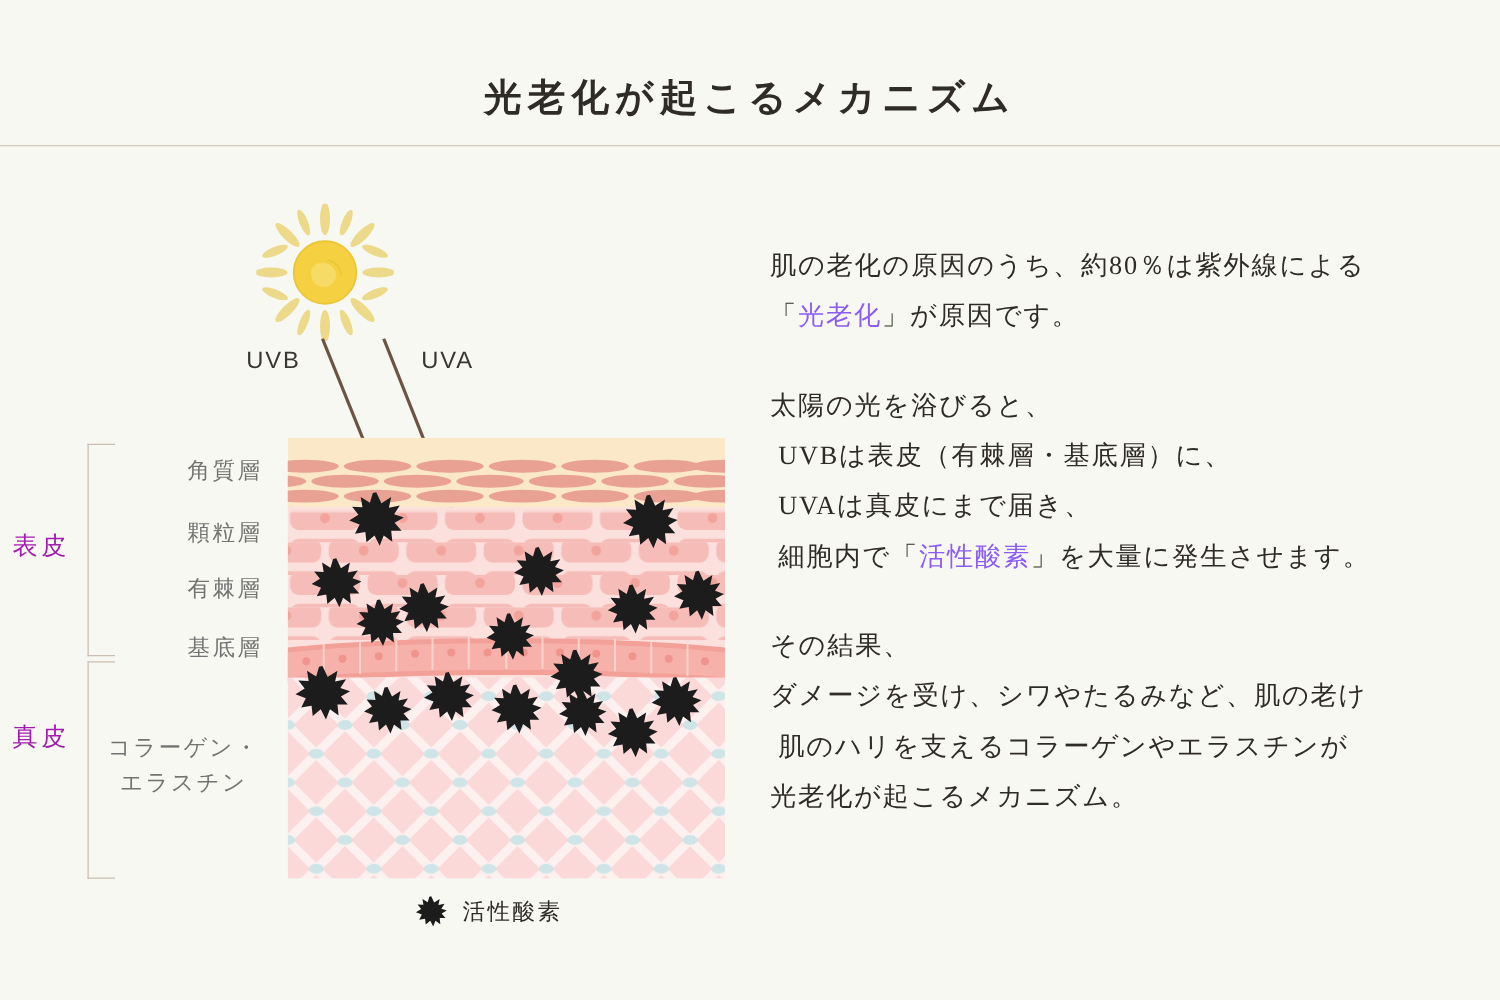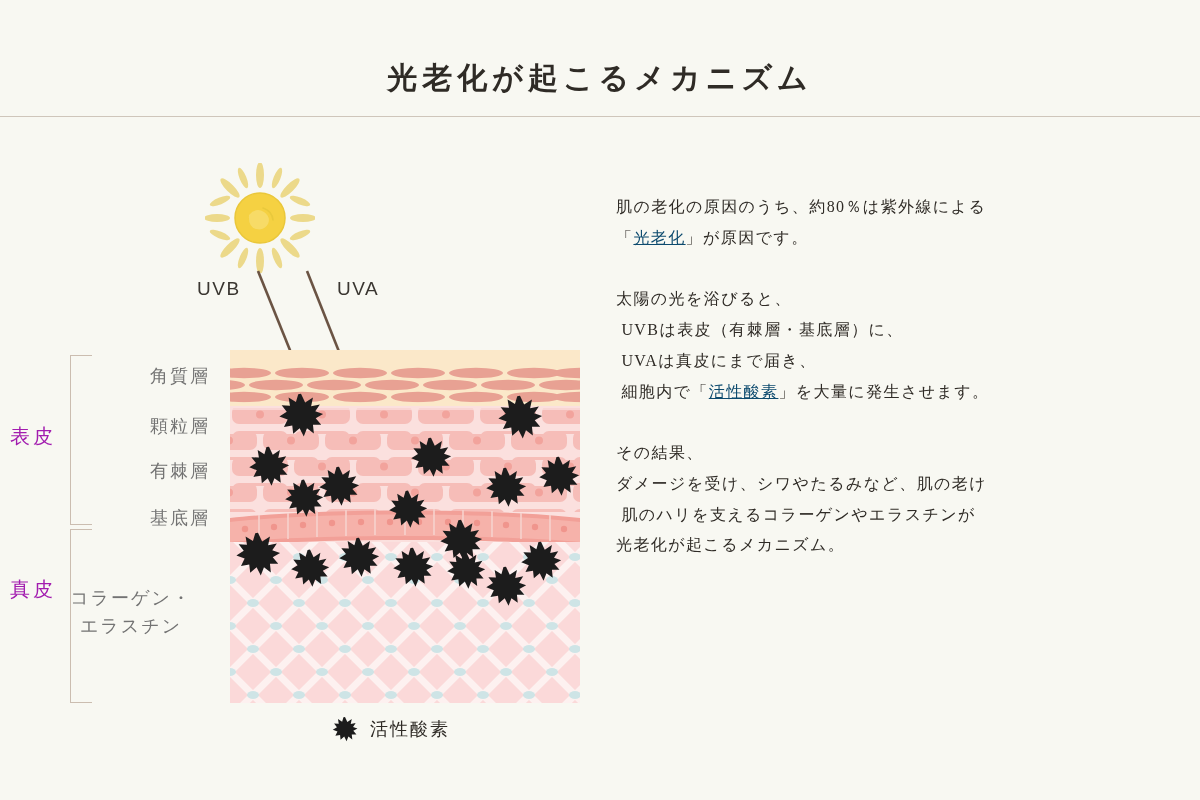--- a/index.html
+++ b/index.html
@@ -71,26 +71,26 @@
     position:absolute; left:332px; top:716px;
     display:flex; align-items:center; gap:12px;
   }
   .legend .swatch{ width:26px; height:26px; }
   .legend .swatch svg{ display:block; width:26px; height:26px; }
   .legend .legend-text{ font-size:18px; letter-spacing:2px; color:#2f2b26; }
 
   
   .text-col{
     position:absolute; left:616px; top:192px; width:570px;
-    font-size:16px; line-height:1.92; letter-spacing:1.4px; color:#2f2b26;
+    font-size:21px; line-height:1.92; letter-spacing:1.4px; color:#2f2b26;
   }
   .para{ margin-bottom:31px; }
   .para:last-child{ margin-bottom:0; }
   .para .ln{ display:block; white-space:pre; }
-  .hl{ color:#0c4a6e;text-decoration:underline; }
+  .hl{ color:#8b5cf6; }
 </style>
 </head>
 <body>
 
 <div id="stage">
 
   <div class="page-title">光老化が起こるメカニズム</div>
   <div class="header-rule"></div>
 
   <div class="sun-wrap">
@@ -278,21 +278,21 @@
       <div class="tick bot"></div>
   </div>
 
   <div class="group-label" style="left:10px; top:423px;">表皮</div>
   <div class="group-label" style="left:10px; top:576px;">真皮</div>
 
   <div class="layer-label" style="left:100px; top:364px;">角質層</div>
   <div class="layer-label" style="left:100px; top:414px;">顆粒層</div>
   <div class="layer-label" style="left:100px; top:459px;">有棘層</div>
   <div class="layer-label" style="left:100px; top:506px;">基底層</div>
-  <div class="layer-label two-line" style="left:66px; top:585px;text-align:center;">
+  <div class="layer-label two-line" style="left:82px; top:585px;text-align:center;">
     <span>コラーゲン・</span><br>
     <span>エラスチン</span>
   </div>
 
   <div class="legend">
     <span class="swatch">
       <svg viewBox="-50 -50 100 100" aria-hidden="true">
         <path d="M0,-46 L9,-27 L26,-38 L22,-19 L41,-23 L31,-8 L48,-2 L32,7 L44,21
                  L26,21 L28,40 L13,29 L6,47 L-3,29 L-17,41 L-19,23 L-37,26 L-29,10
                  L-47,3 L-31,-7 L-42,-21 L-24,-20 L-27,-38 L-11,-28 L-6,-45 Z" fill="#1c1c1c"></path>

